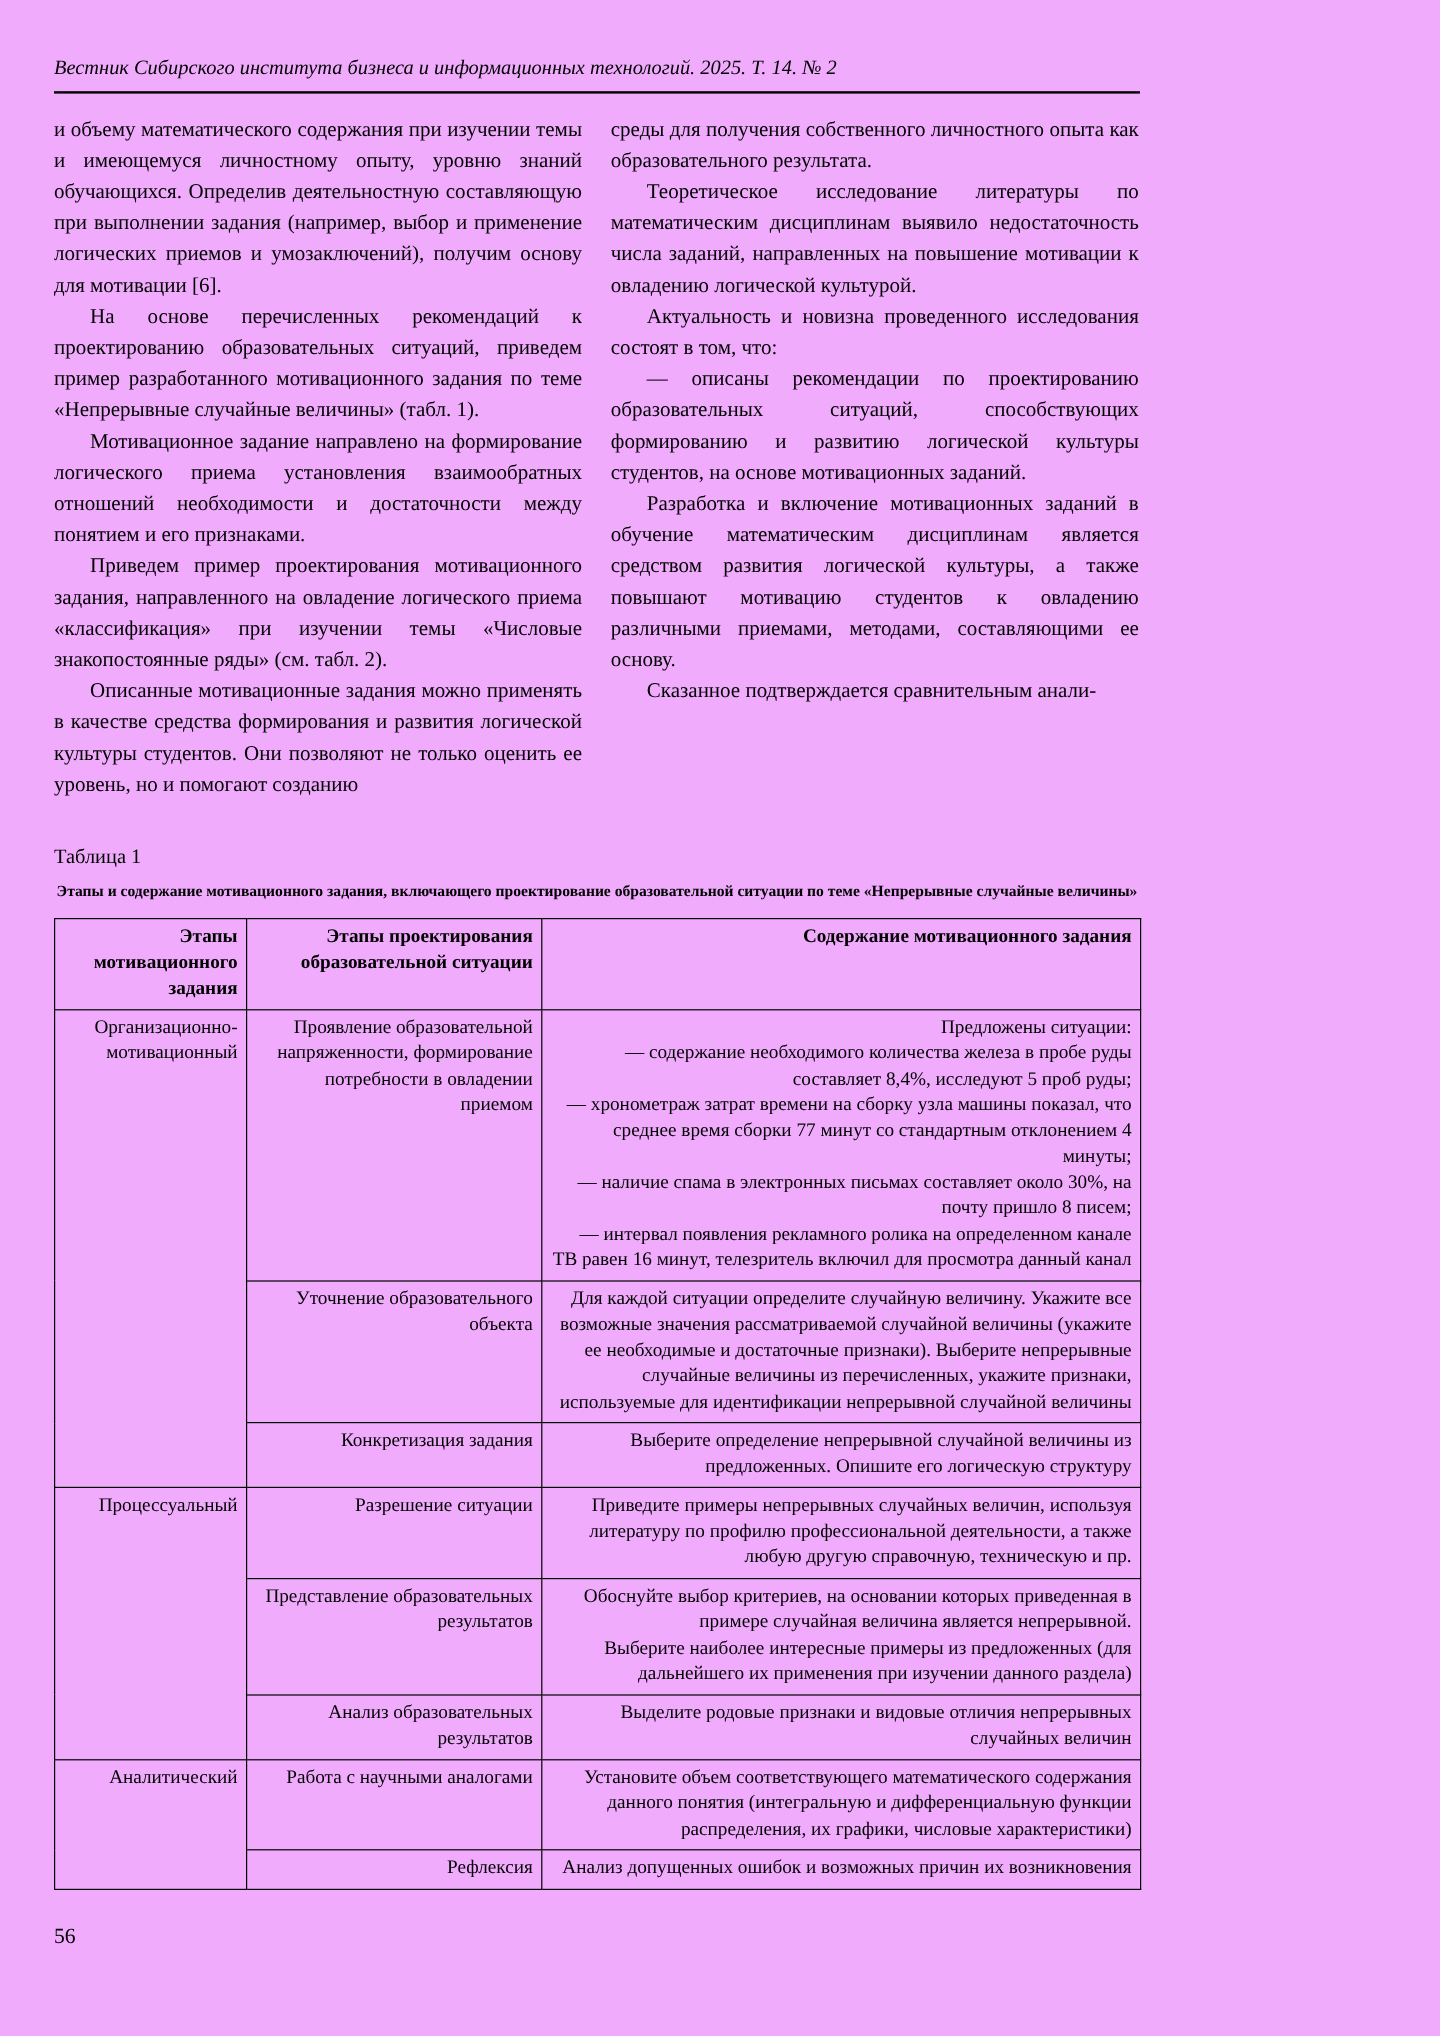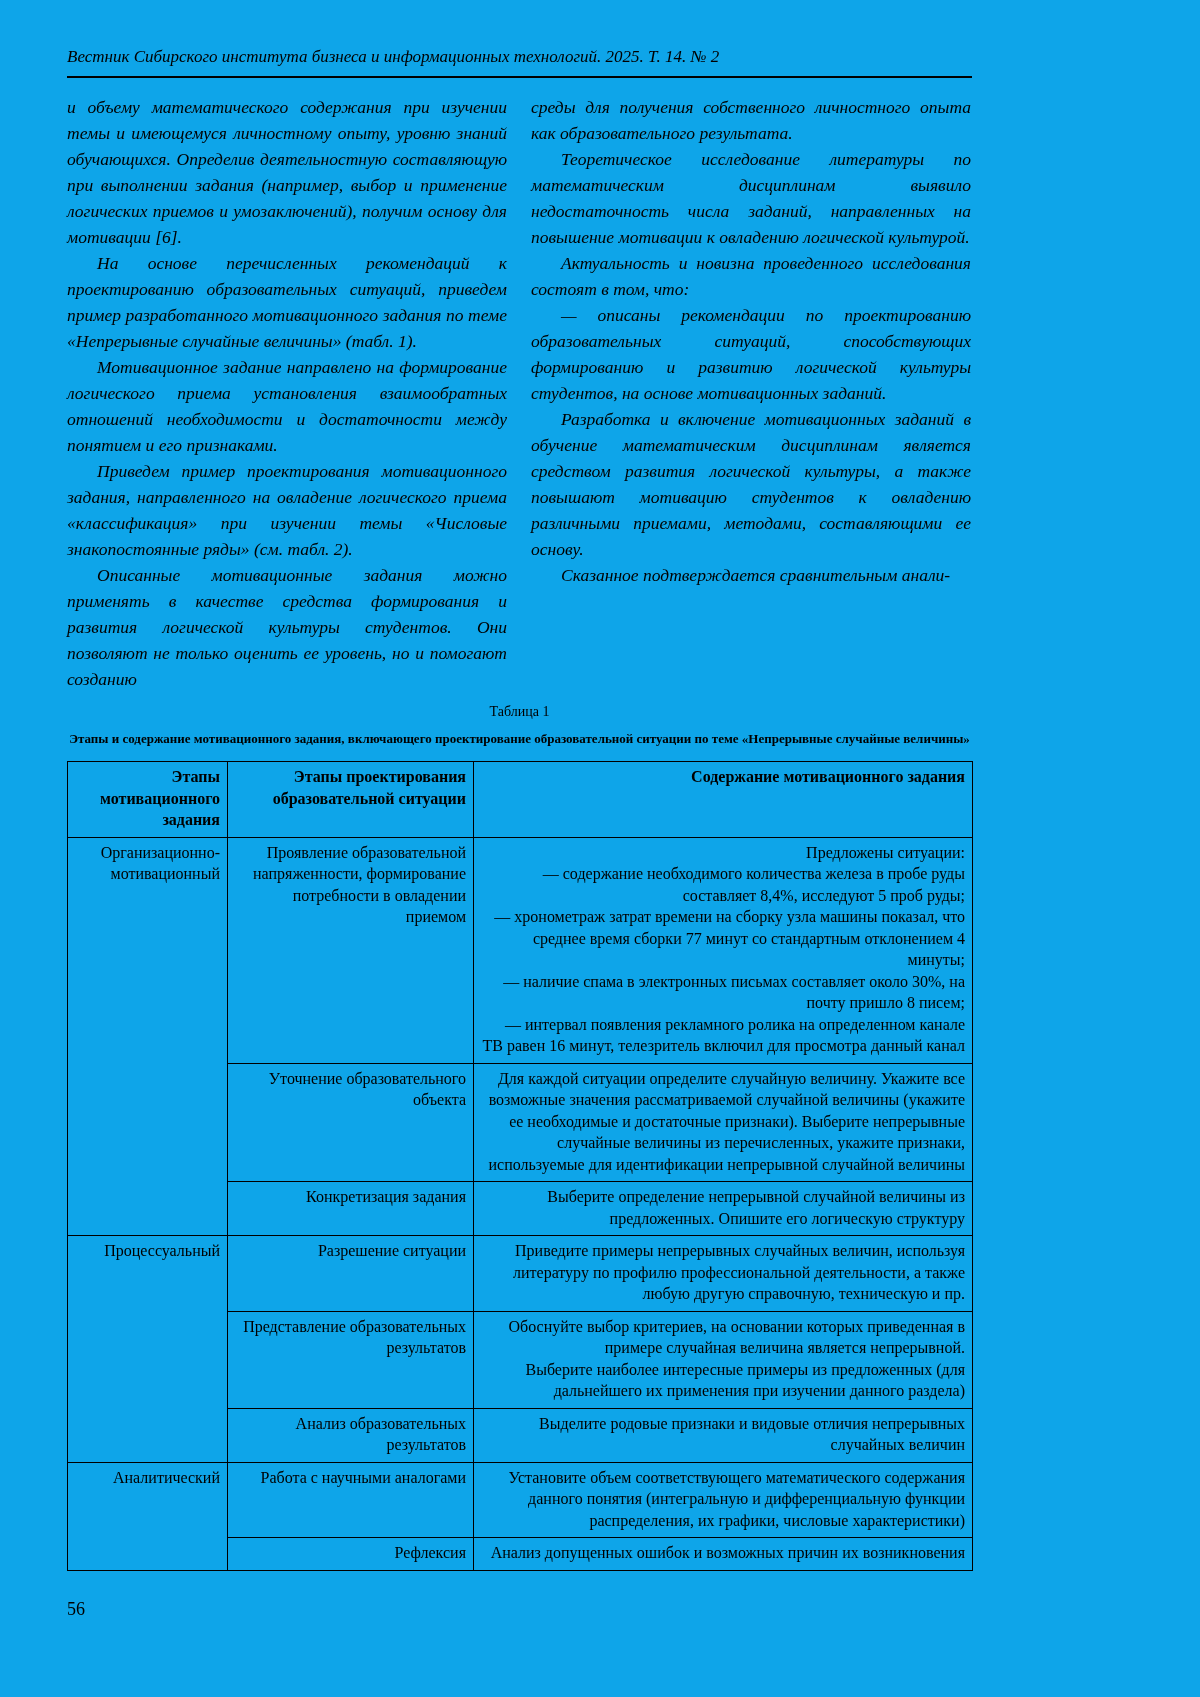--- a/index.html
+++ b/index.html
@@ -4,25 +4,25 @@
 <style>
   html, body {
     margin: 0;
     padding: 0;
     background: #ffffff;
   }
   .page {
     position: relative;
     width: 1200px;
     height: 1697px;
-    background: #0ea5e9;
+    background: #f0abfc;
     font-family: "Liberation Serif", serif;
     color: #000000;
     box-sizing: border-box;
-    padding: 46px 95px 0 67px;
+    padding: 46px 95px 0 45px;
   }
   .content {
     width: 905px;
   }
   .journal-header-text {
     font-style: italic;
     font-size: 17px;
     line-height: 22px;
     margin-bottom: 8px;
   }
@@ -37,29 +37,28 @@
   }
   .col {
     width: 440px;
     text-align: justify;
     font-size: 17.5px;
     line-height: 26px;
   }
   .col p {
     margin: 0;
     text-indent: 30px;
-    font-style: italic;
   }
   .col p.no-indent {
     text-indent: 0;
   }
   .table-caption {
-    text-align: center;
-    font-size: 14px;
-    margin-top: 12px;
+    text-align: left;
+    font-size: 17px;
+    margin-top: 38px;
     margin-bottom: 6px;
   }
   .table-title {
     text-align: center;
     font-weight: bold;
     font-size: 13px;
     line-height: 25px;
     margin-bottom: 10px;
   }
   table.main-table {

